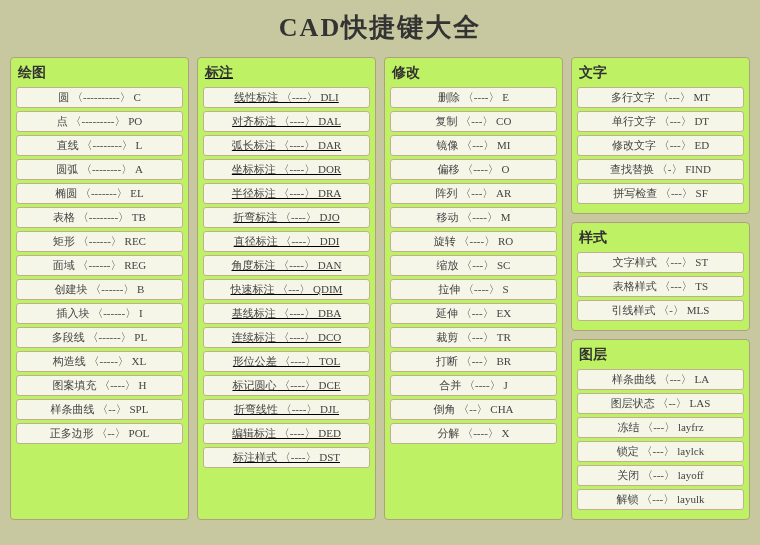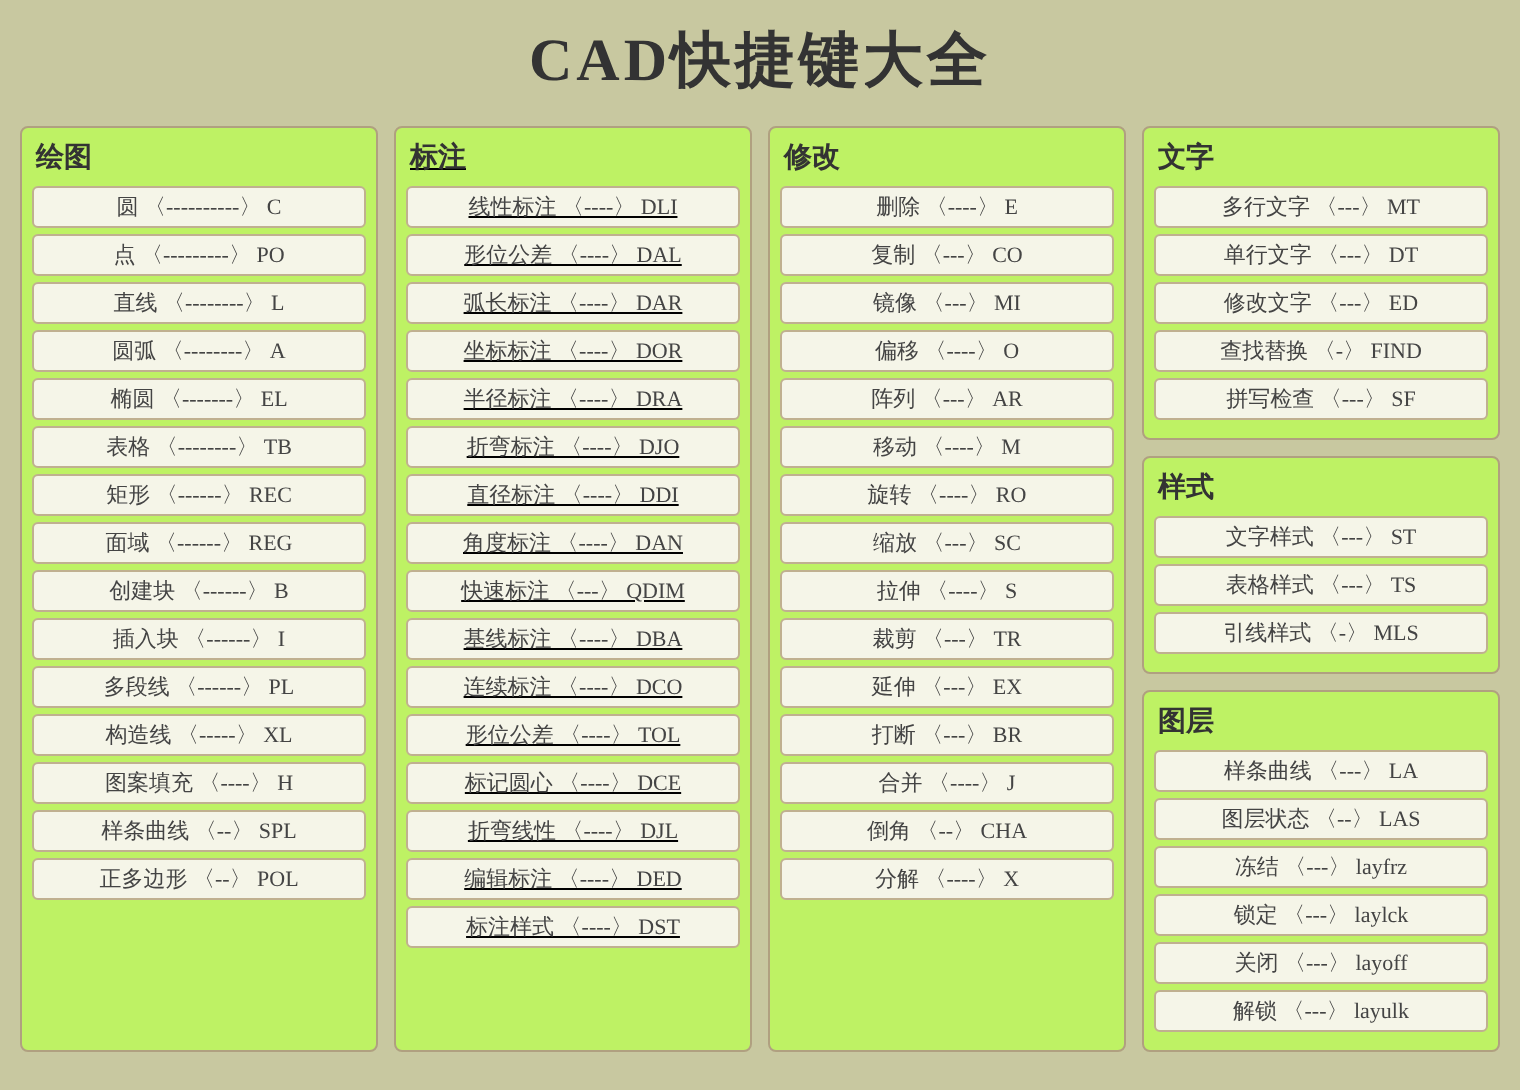--- a/index.html
+++ b/index.html
@@ -5,21 +5,21 @@
     * { box-sizing: border-box; margin: 0; padding: 0; }
     body {
       background-color: #c8c8a0;
       font-family: "SimSun", "宋体", serif;
       width: 760px;
       min-height: 545px;
       padding: 10px;
     }
     h1 {
       text-align: center;
-      font-size: 30px;
+      font-size: 26px;
       color: #333;
       margin-bottom: 12px;
       font-weight: bold;
       letter-spacing: 2px;
     }
     .main-grid {
       display: grid;
       grid-template-columns: 1fr 1fr 1fr 1fr;
       gap: 8px;
     }
@@ -73,21 +73,21 @@
         <div class="cmd-item">图案填充 〈----〉 H</div>
         <div class="cmd-item">样条曲线 〈--〉 SPL</div>
         <div class="cmd-item">正多边形 〈--〉 POL</div>
       </div>
   </div>
 
   <div class="section" style="grid-column:2; grid-row:1;text-decoration:underline;">
     <div class="section-title">标注</div>
     <div id="annotate-items">
         <div class="cmd-item">线性标注 〈----〉 DLI</div>
-        <div class="cmd-item">形位公差 〈----〉 DAL</div>
+        <div class="cmd-item">对齐标注 〈----〉 DAL</div>
         <div class="cmd-item">弧长标注 〈----〉 DAR</div>
         <div class="cmd-item">坐标标注 〈----〉 DOR</div>
         <div class="cmd-item">半径标注 〈----〉 DRA</div>
         <div class="cmd-item">折弯标注 〈----〉 DJO</div>
         <div class="cmd-item">直径标注 〈----〉 DDI</div>
         <div class="cmd-item">角度标注 〈----〉 DAN</div>
         <div class="cmd-item">快速标注 〈---〉 QDIM</div>
         <div class="cmd-item">基线标注 〈----〉 DBA</div>
         <div class="cmd-item">连续标注 〈----〉 DCO</div>
         <div class="cmd-item">形位公差 〈----〉 TOL</div>
@@ -103,22 +103,22 @@
     <div id="modify-items">
         <div class="cmd-item">删除 〈----〉 E</div>
         <div class="cmd-item">复制 〈---〉 CO</div>
         <div class="cmd-item">镜像 〈---〉 MI</div>
         <div class="cmd-item">偏移 〈----〉 O</div>
         <div class="cmd-item">阵列 〈---〉 AR</div>
         <div class="cmd-item">移动 〈----〉 M</div>
         <div class="cmd-item">旋转 〈----〉 RO</div>
         <div class="cmd-item">缩放 〈---〉 SC</div>
         <div class="cmd-item">拉伸 〈----〉 S</div>
+        <div class="cmd-item">延伸 〈---〉 EX</div>
         <div class="cmd-item">裁剪 〈---〉 TR</div>
-        <div class="cmd-item">延伸 〈---〉 EX</div>
         <div class="cmd-item">打断 〈---〉 BR</div>
         <div class="cmd-item">合并 〈----〉 J</div>
         <div class="cmd-item">倒角 〈--〉 CHA</div>
         <div class="cmd-item">分解 〈----〉 X</div>
       </div>
   </div>
 
   <div style="grid-column:4; grid-row:1; display:flex; flex-direction:column; gap:8px;">
     <div class="section">
       <div class="section-title">文字</div>

